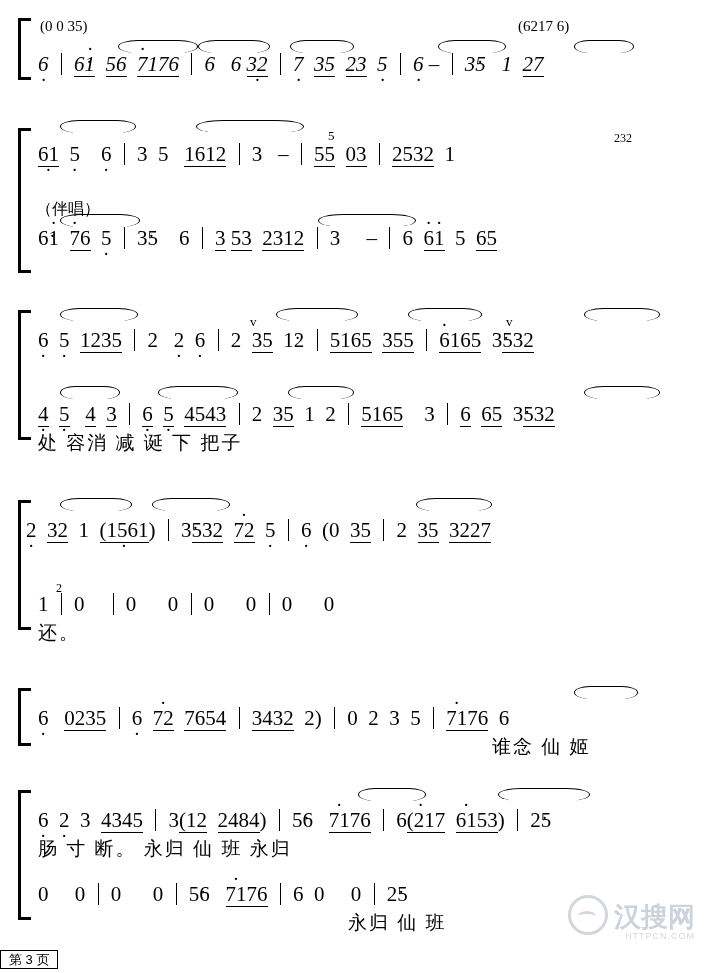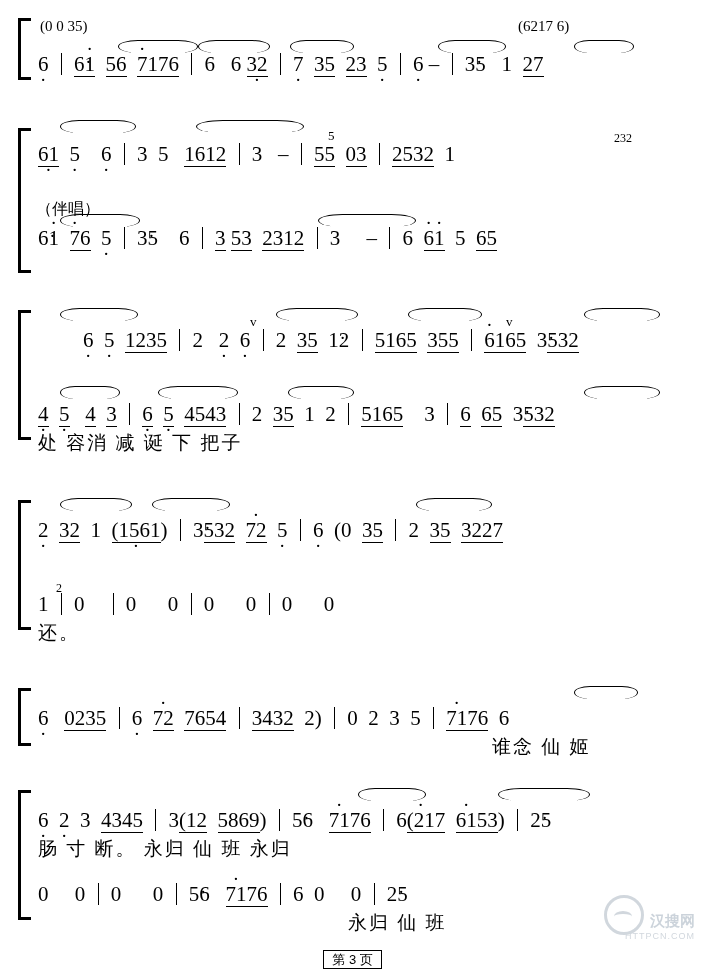--- a/index.html
+++ b/index.html
@@ -36,28 +36,28 @@
   
   .n{display:inline-block;position:relative;text-align:center;}
   .u1{border-bottom:1.6px solid #000;}
   .dotr:after{content:"·";position:absolute;right:-7px;top:-2px;font-size:19px;}
   .dotu:before{content:"·";position:absolute;left:50%;transform:translateX(-50%);top:-15px;font-size:19px;}
   .dotd:after{content:"·";position:absolute;left:50%;transform:translateX(-50%);bottom:-16px;font-size:19px;}
 
   .slur{position:absolute;border:1.4px solid #000;border-bottom:none;border-radius:50%/100%;height:12px;}
 
   .pagenum{
-    position:absolute;left:0;right:0;bottom:4px;text-align:center;
+    position:absolute;left:0;right:0;bottom:4px;text-align:left;
     font-family:"Liberation Sans", sans-serif;font-size:13px;
   }
   .watermark{
     position:absolute;right:10px;bottom:32px;opacity:.45;
     font-family:"Liberation Sans", sans-serif;color:#9aa7b5;
   }
-  .wm-text{font-size:15px;font-weight:bold;color:#8fa0b0;}
+  .wm-text{font-size:27px;font-weight:bold;color:#8fa0b0;}
   .wm-sub{font-size:9px;letter-spacing:1px;color:#9aa7b5;}
   .wm-circle{
     display:inline-block;width:34px;height:34px;border-radius:50%;
     border:3px solid #9aa7b5;margin-right:6px;vertical-align:-9px;position:relative;
   }
   .wm-circle:before{
     content:"";position:absolute;left:7px;top:13px;width:18px;height:8px;
     border-top:3px solid #9aa7b5;border-radius:50%;
   }
 </style>
@@ -71,21 +71,21 @@
 
     <div class="line jpn" style="left:22px;top:-4px;font-size:15px;">(0 0 35)</div>
     <div class="line jpn" style="left:500px;top:-4px;font-size:15px;">(6217 6)</div>
 
     <div class="slur" style="left:100px;top:22px;width:78px;"></div>
     <div class="slur" style="left:180px;top:22px;width:70px;"></div>
     <div class="slur" style="left:272px;top:22px;width:62px;"></div>
     <div class="slur" style="left:420px;top:22px;width:66px;"></div>
     <div class="slur" style="left:556px;top:22px;width:58px;"></div>
 
-    <div class="line jpn" style="left:20px;top:34px;">
+    <div class="line jpn" style="left:20px;top:34px;font-style:italic;">
       <span class="n dotd">6</span>
       <span class="bar"></span>
       <span class="n u1 dotr">6</span><span class="n u1 dotu">1</span>&nbsp;
       <span class="n u1">56</span>&nbsp;
       <span class="n u1 dotu">7</span><span class="n u1">1</span><span class="n u1">76</span>
       <span class="bar"></span>
       <span class="n">6</span>&nbsp;&nbsp;
       <span class="n">6</span>
       <span class="n u1 dotd">32</span>
       <span class="bar"></span>
@@ -162,21 +162,21 @@
   <div class="system" style="left:18px;top:310px;width:660px;height:140px;">
     <div class="bracket" style="height:130px;"></div>
 
     <div class="slur" style="left:42px;top:-2px;width:76px;"></div>
     <div class="slur" style="left:258px;top:-2px;width:80px;"></div>
     <div class="slur" style="left:390px;top:-2px;width:72px;"></div>
     <div class="slur" style="left:566px;top:-2px;width:74px;"></div>
     <div class="line jpn" style="left:232px;top:0px;font-size:13px;">v</div>
     <div class="line jpn" style="left:488px;top:0px;font-size:13px;">v</div>
 
-    <div class="line jpn" style="left:20px;top:18px;margin-left:45px;">
+    <div class="line jpn" style="left:20px;top:18px;">
       <span class="n dotd">6</span>&nbsp;
       <span class="n dotd">5</span>&nbsp;
       <span class="n u1">1235</span>
       <span class="bar"></span>
       <span class="n">2</span>&nbsp;&nbsp;
       <span class="n dotd">2</span>&nbsp;
       <span class="n dotd">6</span>
       <span class="bar"></span>
       <span class="n">2</span>&nbsp;
       <span class="n u1">35</span>&nbsp;
@@ -221,21 +221,21 @@
     <div class="line lyr" style="left:20px;top:122px;letter-spacing:2px;">处        容消     减            诞   下   把子</div>
   </div>
 
   <div class="system" style="left:18px;top:500px;width:660px;height:140px;">
     <div class="bracket" style="height:130px;"></div>
 
     <div class="slur" style="left:42px;top:-2px;width:70px;"></div>
     <div class="slur" style="left:134px;top:-2px;width:76px;"></div>
     <div class="slur" style="left:398px;top:-2px;width:74px;"></div>
 
-    <div class="line jpn" style="left:20px;top:18px;">
+    <div class="line jpn" style="left:8px;top:18px;">
       <span class="n dotd">2</span>&nbsp;
       <span class="n u1">32</span>&nbsp;
       <span class="n">1</span>&nbsp;
       <span class="n u1 dotd">(1561</span><span class="n">)</span>
       <span class="bar"></span>
       <span class="n dotr">3</span><span class="n u1">532</span>&nbsp;
       <span class="n u1 dotu">72</span>&nbsp;
       <span class="n dotd">5</span>
       <span class="bar"></span>
       <span class="n dotd">6</span>&nbsp;
@@ -302,21 +302,21 @@
     <div class="slur" style="left:340px;top:-2px;width:66px;"></div>
     <div class="slur" style="left:480px;top:-2px;width:90px;"></div>
 
     <div class="line jpn" style="left:20px;top:18px;">
       <span class="n dotd">6</span>&nbsp;
       <span class="n dotd">2</span>&nbsp;
       <span class="n">3</span>&nbsp;
       <span class="n u1">4345</span>
       <span class="bar"></span>
       <span class="n">3</span><span class="n u1">(12</span>&nbsp;
-      <span class="n u1">5869</span><span class="n">)</span>
+      <span class="n u1">2484</span><span class="n">)</span>
       <span class="bar"></span>
       <span class="n dotr">5</span><span class="n">6</span>&nbsp;&nbsp;
       <span class="n u1 dotu">71</span><span class="n u1">76</span>
       <span class="bar"></span>
       <span class="n">6</span><span class="n u1 dotu">(21</span><span class="n u1">7</span>&nbsp;
       <span class="n u1 dotu">61</span><span class="n u1">53</span><span class="n">)</span>
       <span class="bar"></span>
       <span class="n dotr">2</span><span class="n">5</span>
     </div>
 

